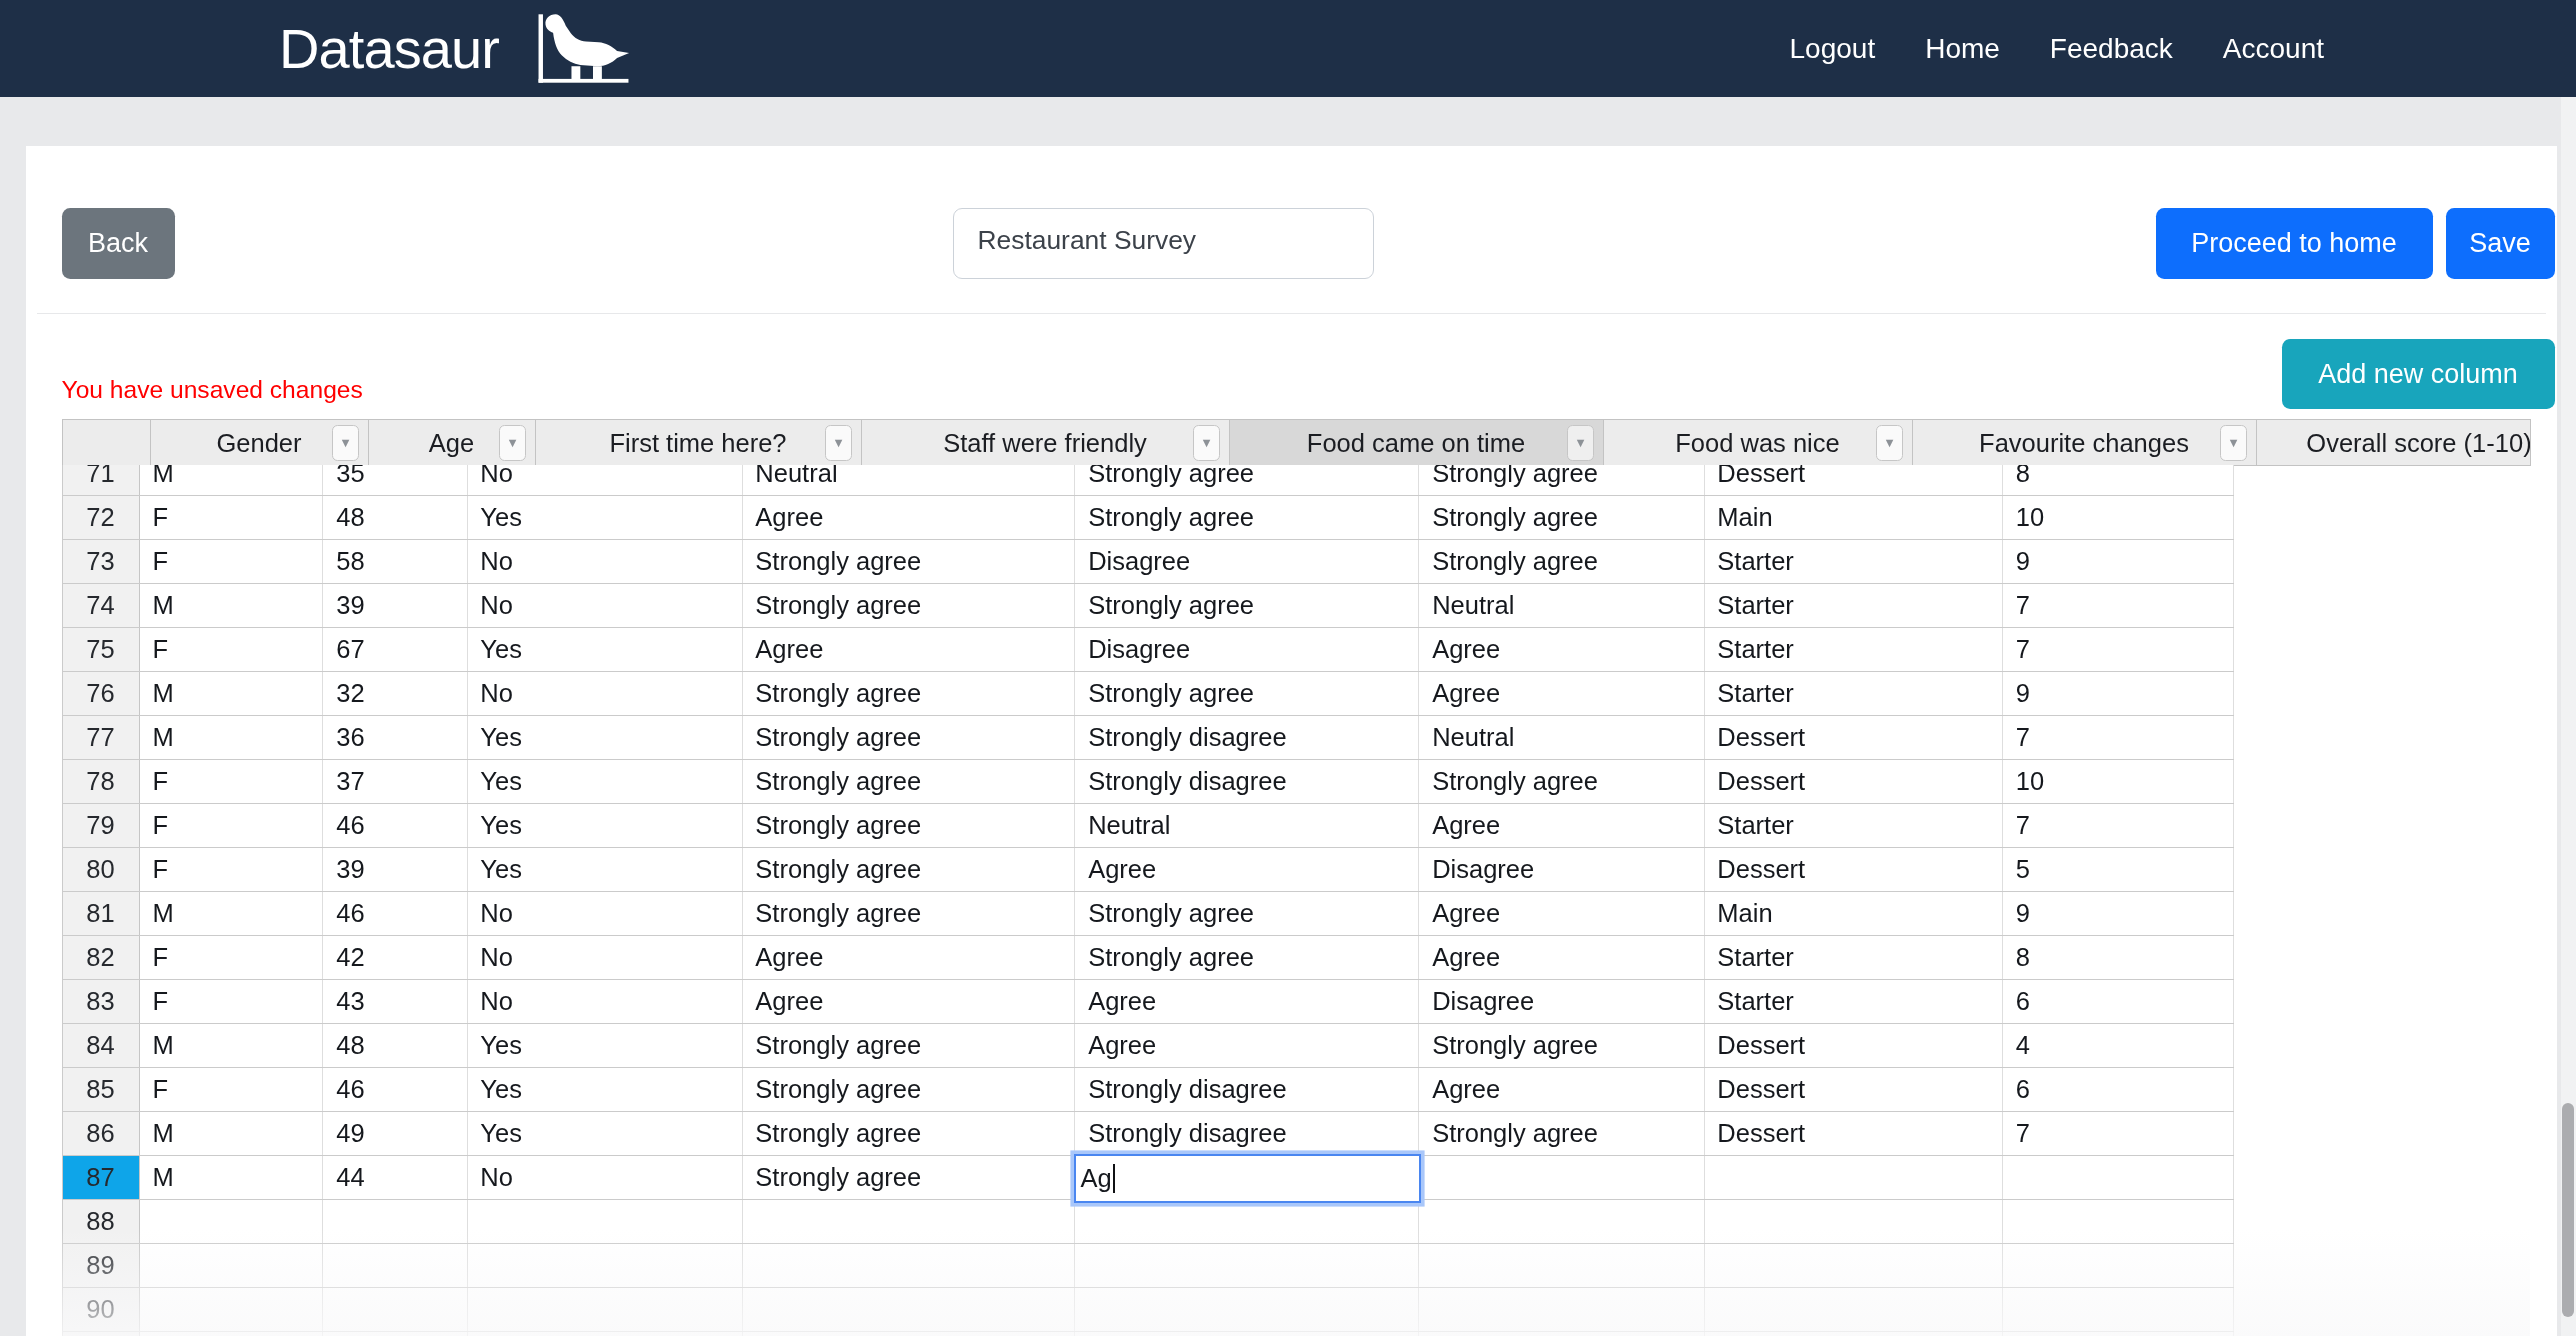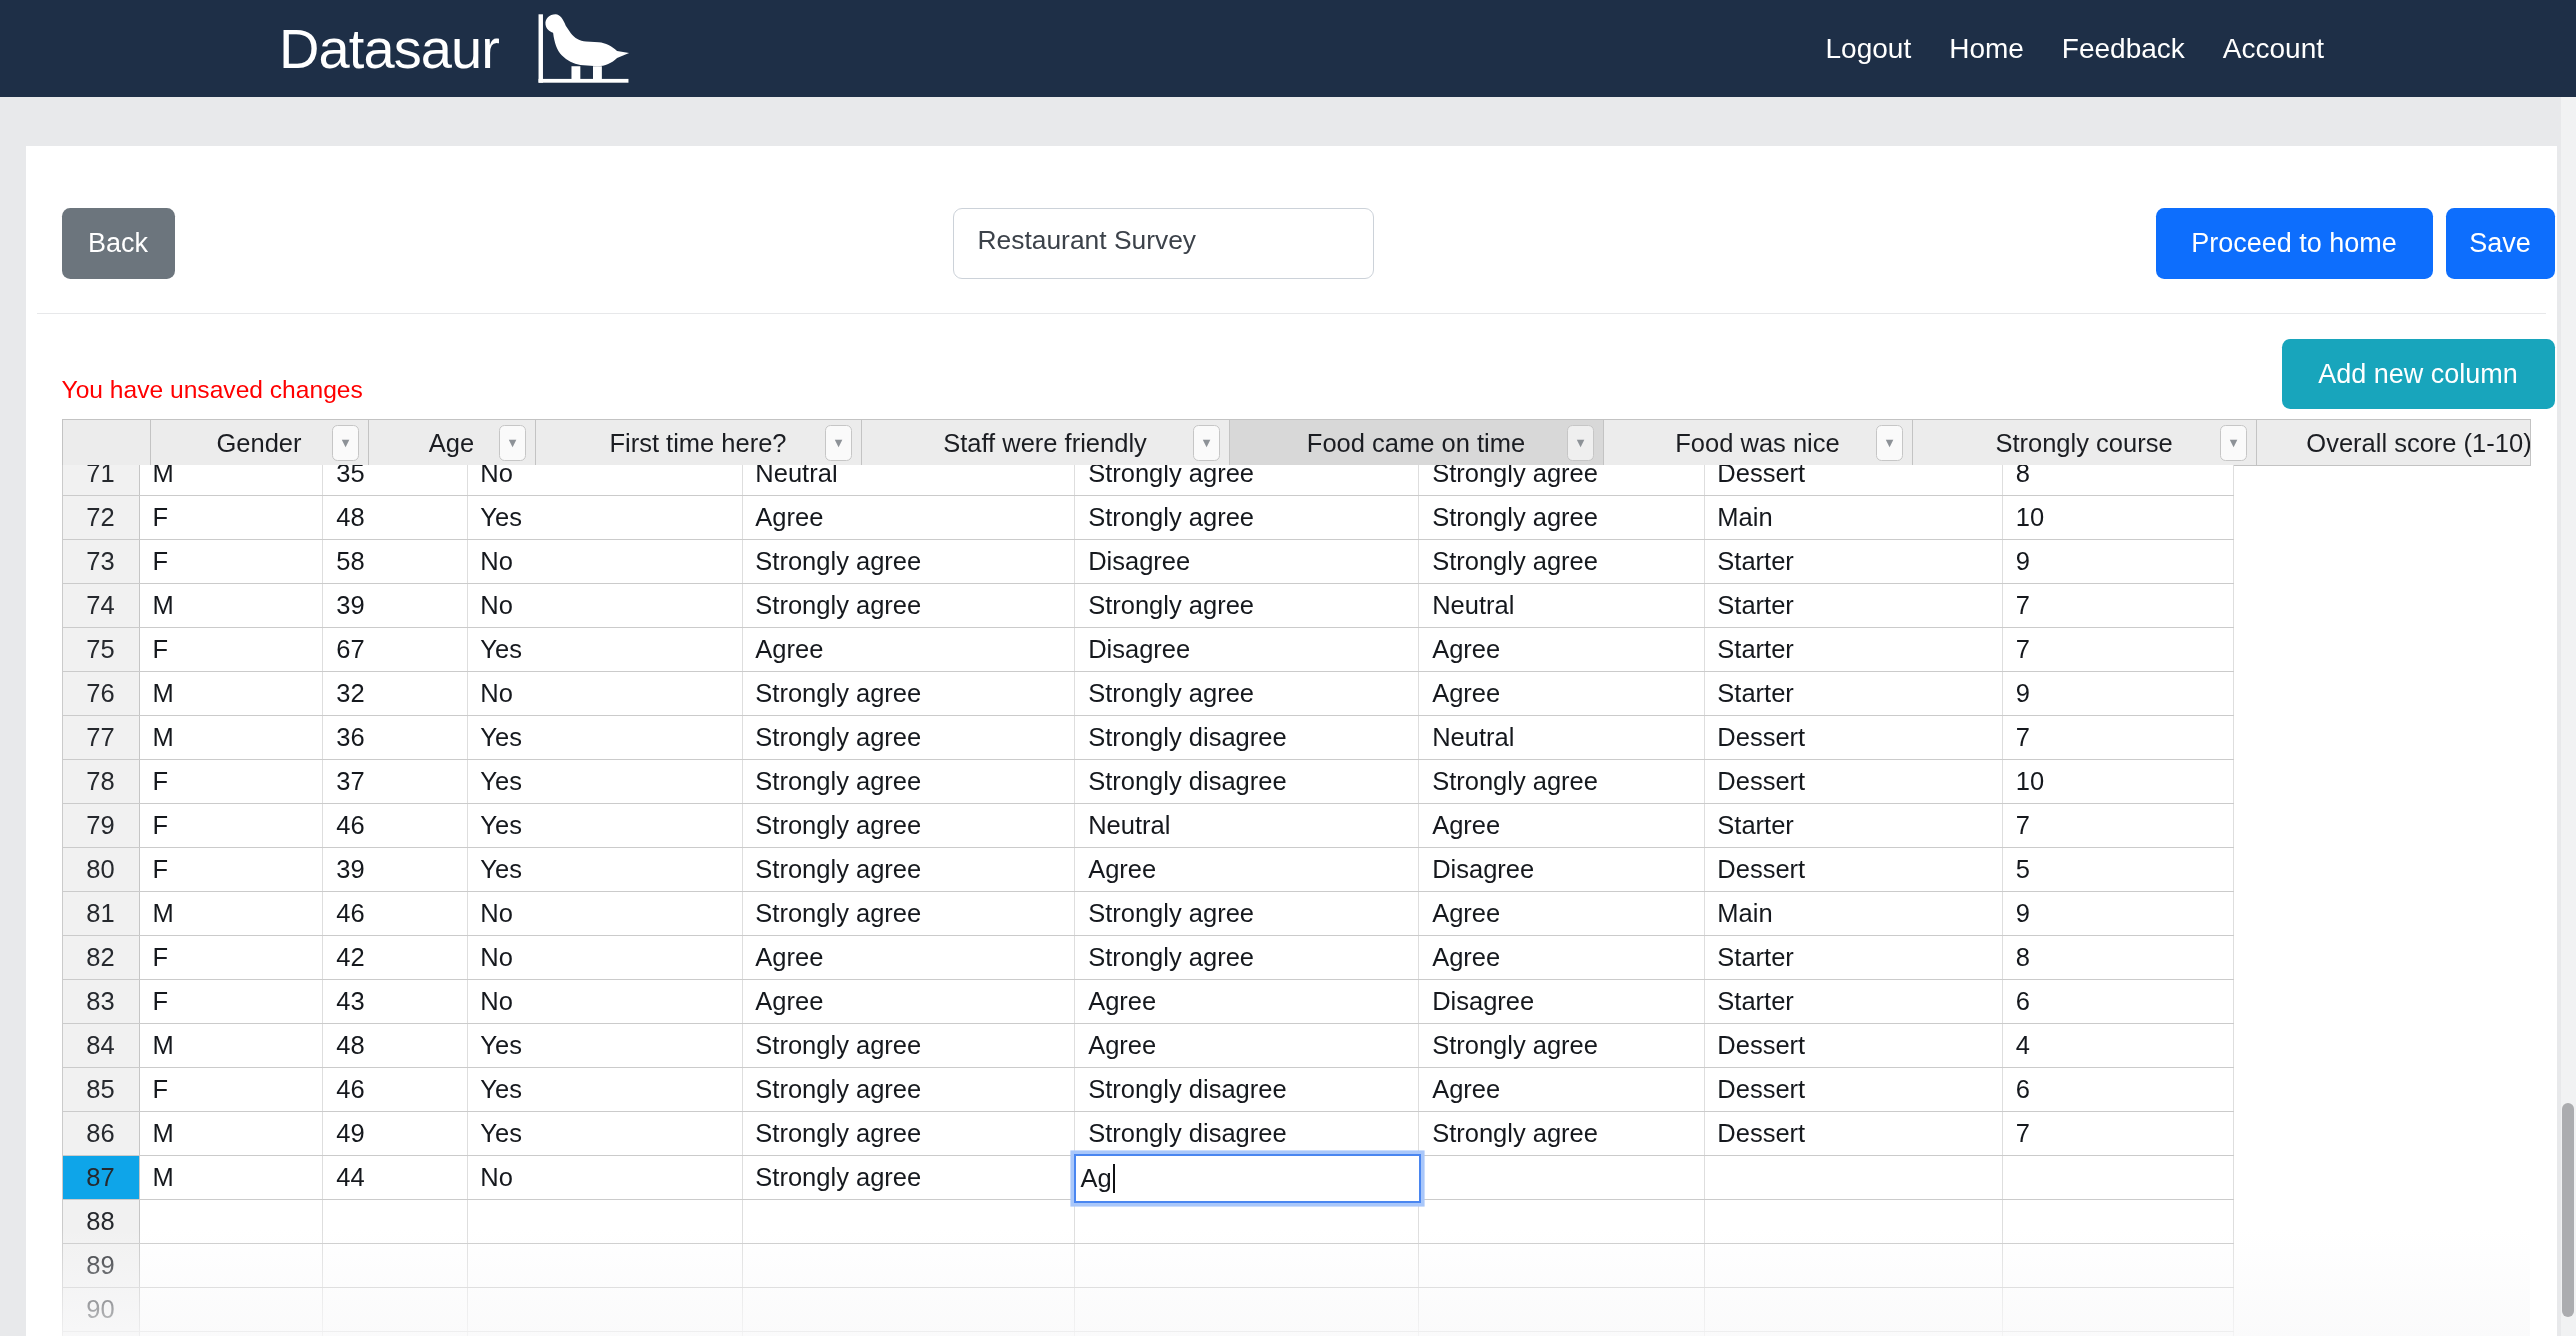--- a/index.html
+++ b/index.html
@@ -5,21 +5,21 @@
   html,body{margin:0;padding:0;}
   body{
     width:2576px;height:1337px;position:relative;overflow:hidden;
     background:#e8e9eb;
     font-family:"Liberation Sans","DejaVu Sans",sans-serif;
   }
   
   .navbar{position:absolute;top:0;left:0;width:2576px;height:97px;background:var(--navbar-bg,#1e2f47);}
   .logo{position:absolute;left:279px;top:0;height:97px;display:flex;align-items:center;color:#fff;font-size:56px;letter-spacing:-0.9px;gap:33px;}
   .logo-dino{display:inline-block;width:95px;height:77px;margin-left:3.6px;}
-  .nav-links{position:absolute;right:252px;top:0;height:97px;display:flex;align-items:center;gap:38px;}
+  .nav-links{position:absolute;right:252px;top:0;height:97px;display:flex;align-items:center;gap:50px;}
   .nav-link{color:#fff;font-size:28px;text-decoration:none;cursor:pointer;}
   
   .card{position:absolute;left:25.5px;top:146px;width:2531px;height:1191px;background:#ffffff;}
   .btn{border:none;border-radius:8.2px;font-size:27px;color:#fff;display:flex;align-items:center;justify-content:center;cursor:pointer;font-family:inherit;}
   .back-btn{position:absolute;left:36px;top:62px;width:113px;height:71px;background:var(--back-gray,#6c757d);}
   .title-input{position:absolute;left:927px;top:62px;width:421px;height:71px;border:1.8px solid #ccd2d9;border-radius:9px;font-size:26.4px;color:#3c424a;padding:0 0 7px 24px;box-sizing:border-box;font-family:inherit;outline:none;}
   .proceed-btn{position:absolute;left:2130px;top:62px;width:277px;height:71px;background:var(--primary-blue,#0d6efd);}
   .save-btn{position:absolute;left:2420px;top:62px;width:109px;height:71px;background:var(--primary-blue,#0d6efd);}
   .divider{position:absolute;left:11px;top:167px;width:2509px;height:0;border-top:1.8px solid #e7e8ea;}
   .notice{position:absolute;left:36px;top:230px;font-size:24.6px;color:var(--warning-red,#ff0000);}
@@ -116,21 +116,21 @@
             </th>
             <th class="hcell active">
               <span class="hlabel">Food came on time</span>
               <span class="filter-btn">▼</span>
             </th>
             <th class="hcell">
               <span class="hlabel">Food was nice</span>
               <span class="filter-btn">▼</span>
             </th>
             <th class="hcell">
-              <span class="hlabel">Strongly course</span>
+              <span class="hlabel">Favourite changes</span>
               <span class="filter-btn">▼</span>
             </th>
             <th class="hcell clipped">
               <span class="hlabel">Overall score (1-10)</span>
             </th>
           </tr>
     </tbody>
       </table>
   </div>
 

